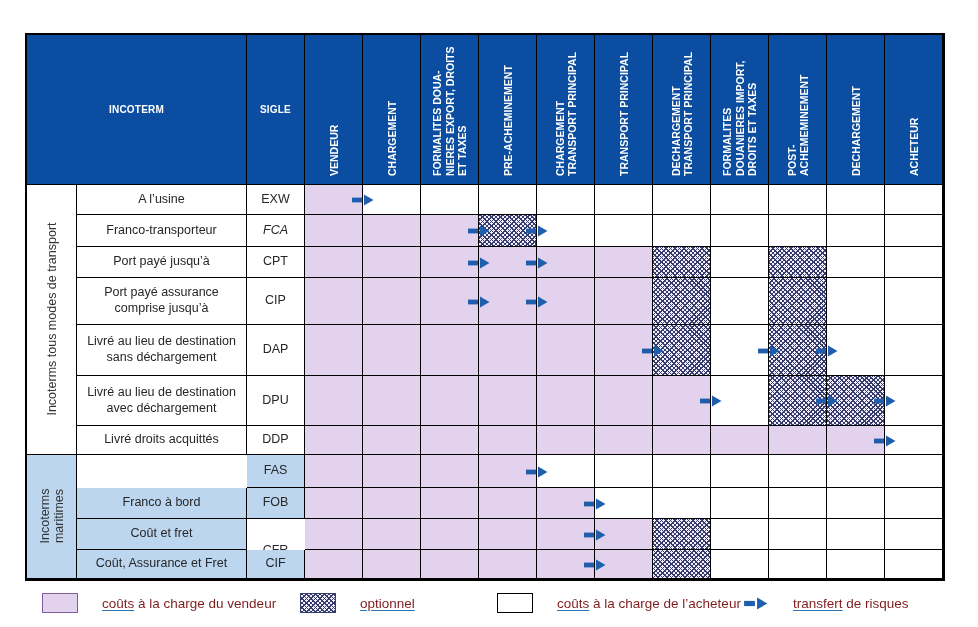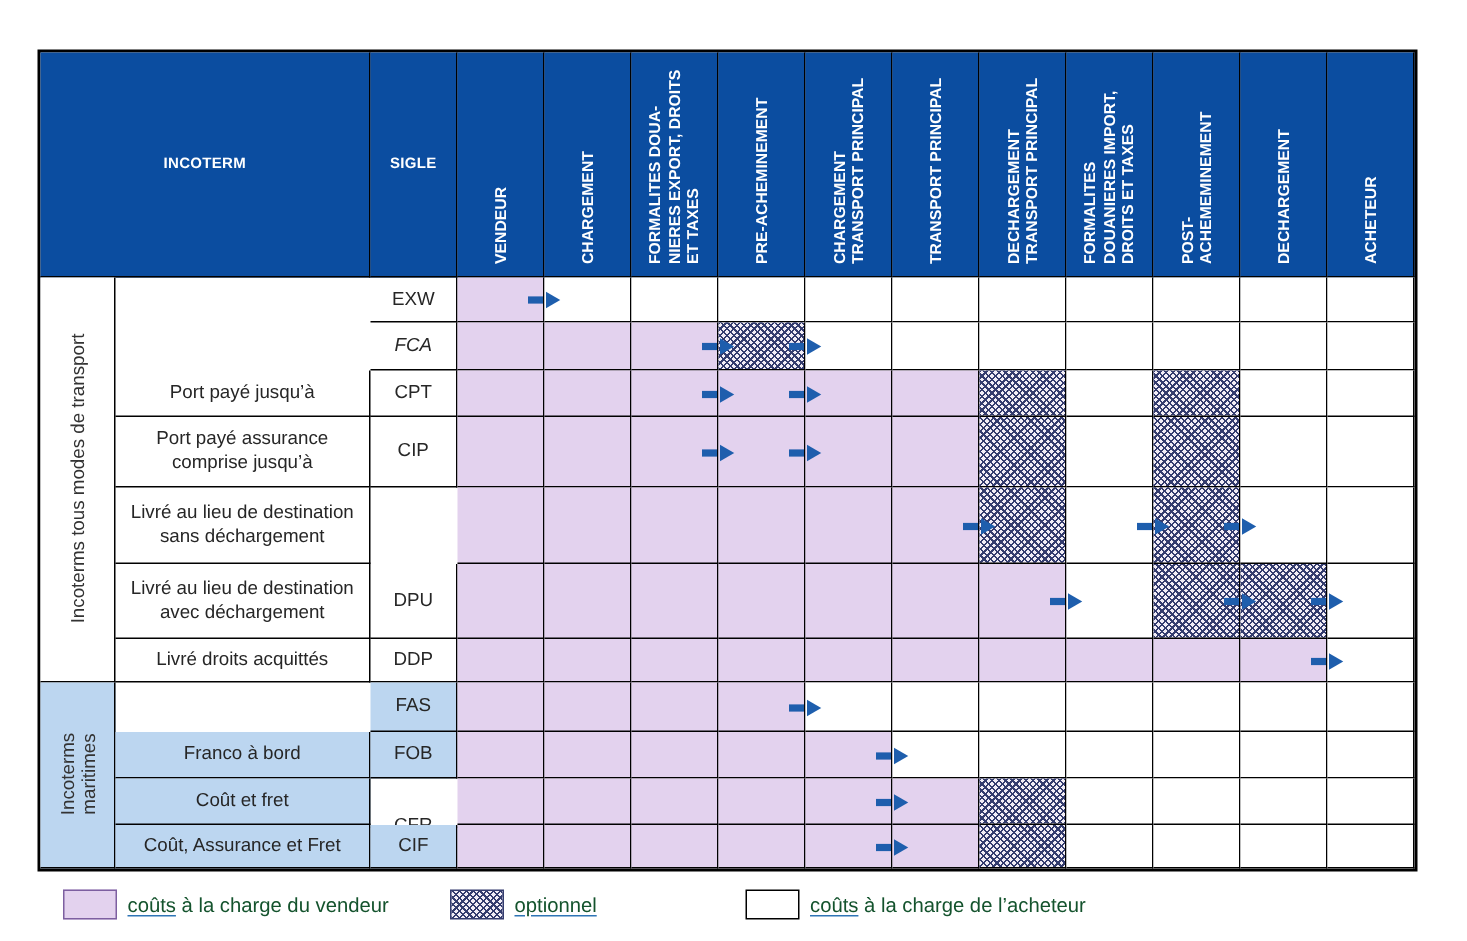--- a/index.html
+++ b/index.html
@@ -41,21 +41,21 @@
   .f-b{background:#fff;}
   .f-o{
     background-color:#f2edf6;
     background-image:
       repeating-linear-gradient(45deg,var(--hatch) 0 1.1px,transparent 1.1px 3.2px),
       repeating-linear-gradient(135deg,var(--hatch) 0 1.1px,transparent 1.1px 3.2px);
   }
   .arrow{position:absolute;z-index:6;color:var(--arrow);line-height:0;}
 
   .legend{position:absolute;top:589px;left:0;width:978px;height:34px;}
-  .litem{position:absolute;top:0;display:flex;align-items:center;gap:7px;font-size:13.5px;color:#14532d;height:28px;}
+  .litem{position:absolute;top:0;display:flex;align-items:center;gap:24px;font-size:13.5px;color:#7f1d1d;height:28px;}
   .sw{width:36px;height:20px;box-sizing:border-box;flex:0 0 auto;}
   .sw-seller{background:var(--seller);border:1px solid #7d5fa0;}
   .sw-opt{
     border:1px solid #343c6e;background-color:#f2edf6;
     background-image:
       repeating-linear-gradient(45deg,var(--hatch) 0 1.1px,transparent 1.1px 3.2px),
       repeating-linear-gradient(135deg,var(--hatch) 0 1.1px,transparent 1.1px 3.2px);
   }
   .sw-buyer{background:#fff;border:1.5px solid #000;}
   .larrow{color:var(--arrow);line-height:0;flex:0 0 auto;}
@@ -114,36 +114,38 @@
       </div>
 
     <div class="gcell" style="grid-area:2/1/9/2">
       <div class="rotg g1">Incoterms tous modes de transport</div>
     </div>
     <div class="gcell mar" style="grid-area:9/1/13/2">
       <div class="rotg g2">Incoterms
 maritimes</div>
     </div>
 
+  <div class="cell name" style="grid-area: 2 / 2;">A l’usine</div>
       <div class="cell sigle" style="grid-area: 2 / 3;">EXW</div>
       <div class="cell f-s" style="grid-area: 2 / 4;"></div>
       <div class="cell f-b" style="grid-area: 2 / 5;"></div>
       <div class="cell f-b" style="grid-area: 2 / 6;"></div>
       <div class="cell f-b" style="grid-area: 2 / 7;"></div>
       <div class="cell f-b" style="grid-area: 2 / 8;"></div>
       <div class="cell f-b" style="grid-area: 2 / 9;"></div>
       <div class="cell f-b" style="grid-area: 2 / 10;"></div>
       <div class="cell f-b" style="grid-area: 2 / 11;"></div>
       <div class="cell f-b" style="grid-area: 2 / 12;"></div>
       <div class="cell f-b" style="grid-area: 2 / 13;"></div>
       <div class="cell f-b" style="grid-area: 2 / 14;"></div>
       <div class="arrow" style="left: 325px; top: 159px;"><svg width="22" height="12" viewBox="0 0 22 12">
           <rect x="0" y="3.6" width="10" height="4.8" fill="currentColor"></rect>
           <polygon points="12,0.5 21.5,6 12,11.5" fill="currentColor"></polygon>
         </svg></div>
+      <div class="cell name" style="grid-area: 3 / 2;">Franco-transporteur</div>
       <div class="cell sigle" style="grid-area: 3 / 3; font-style: italic;">FCA</div>
       <div class="cell f-s" style="grid-area: 3 / 4;"></div>
       <div class="cell f-s" style="grid-area: 3 / 5;"></div>
       <div class="cell f-s" style="grid-area: 3 / 6;"></div>
       <div class="cell f-o" style="grid-area: 3 / 7;"></div>
       <div class="cell f-b" style="grid-area: 3 / 8;"></div>
       <div class="cell f-b" style="grid-area: 3 / 9;"></div>
       <div class="cell f-b" style="grid-area: 3 / 10;"></div>
       <div class="cell f-b" style="grid-area: 3 / 11;"></div>
       <div class="cell f-b" style="grid-area: 3 / 12;"></div>
@@ -195,20 +197,21 @@
       <div class="arrow" style="left: 441px; top: 260.5px;"><svg width="22" height="12" viewBox="0 0 22 12">
           <rect x="0" y="3.6" width="10" height="4.8" fill="currentColor"></rect>
           <polygon points="12,0.5 21.5,6 12,11.5" fill="currentColor"></polygon>
         </svg></div>
       <div class="arrow" style="left: 499px; top: 260.5px;"><svg width="22" height="12" viewBox="0 0 22 12">
           <rect x="0" y="3.6" width="10" height="4.8" fill="currentColor"></rect>
           <polygon points="12,0.5 21.5,6 12,11.5" fill="currentColor"></polygon>
         </svg></div>
       <div class="cell name" style="grid-area: 6 / 2;">Livré au lieu de destination
 sans déchargement</div>
+      <div class="cell sigle" style="grid-area: 6 / 3;">DAP</div>
       <div class="cell f-s" style="grid-area: 6 / 4;"></div>
       <div class="cell f-s" style="grid-area: 6 / 5;"></div>
       <div class="cell f-s" style="grid-area: 6 / 6;"></div>
       <div class="cell f-s" style="grid-area: 6 / 7;"></div>
       <div class="cell f-s" style="grid-area: 6 / 8;"></div>
       <div class="cell f-s" style="grid-area: 6 / 9;"></div>
       <div class="cell f-o" style="grid-area: 6 / 10;"></div>
       <div class="cell f-b" style="grid-area: 6 / 11;"></div>
       <div class="cell f-o" style="grid-area: 6 / 12;"></div>
       <div class="cell f-b" style="grid-area: 6 / 13;"></div>
@@ -343,15 +346,22 @@
       <span class="ltxt"><span class="u">coûts</span><span> à la charge du vendeur</span></span>
     </div>
     <div class="litem" style="left:300px">
       <span class="sw sw-opt"></span>
       <span class="ltxt"><span class="u">optionnel</span><span></span></span>
     </div>
     <div class="litem" style="left:497px">
       <span class="sw sw-buyer"></span>
       <span class="ltxt"><span class="u">coûts</span><span> à la charge de l’acheteur</span></span>
     </div>
+    <div class="litem" style="left:743px">
+      <span class="larrow"><svg width="26" height="13" viewBox="0 0 22 12">
+            <rect x="0" y="3.6" width="10" height="4.8" fill="currentColor"></rect>
+            <polygon points="12,0.5 21.5,6 12,11.5" fill="currentColor"></polygon>
+          </svg></span>
+      <span class="ltxt"><span class="u">transfert</span><span> de risques</span></span>
+    </div>
   </div>
 
 </div>
 
 </body></html>

